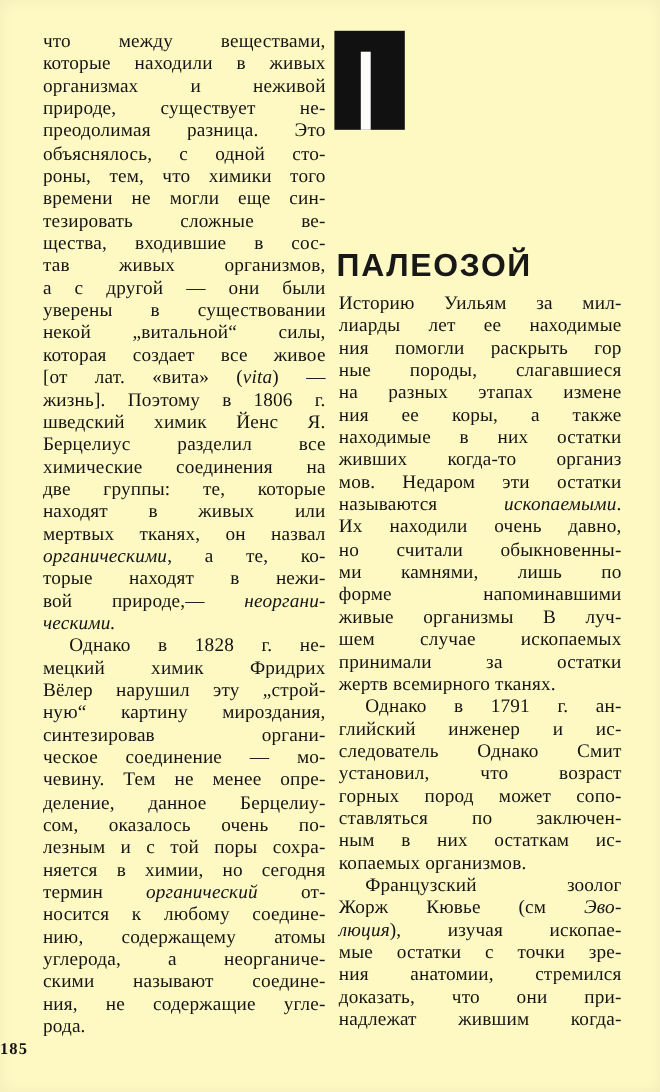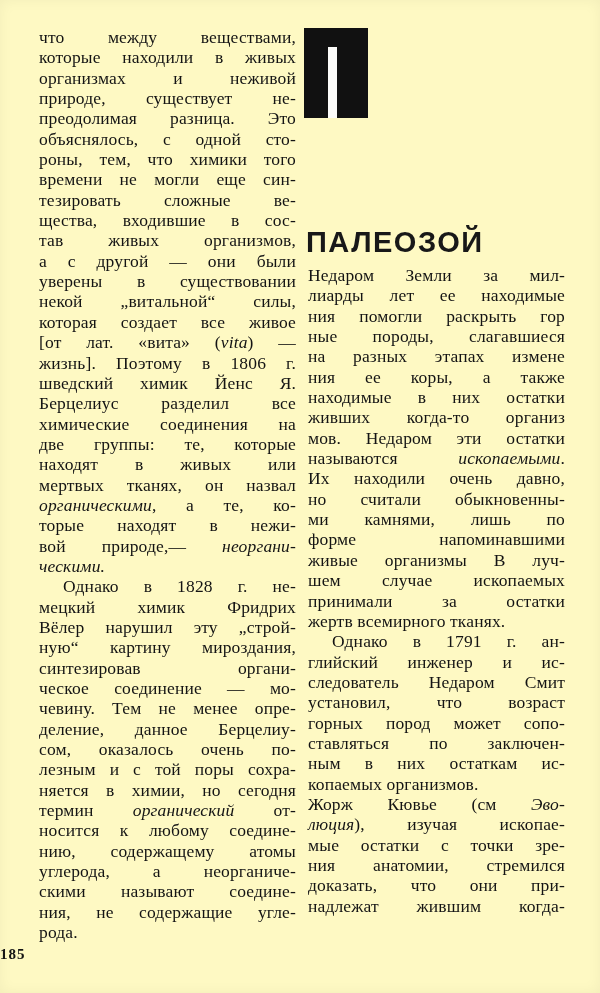--- a/index.html
+++ b/index.html
@@ -129,46 +129,47 @@
       <div class="line end">рода.</div>
     </div>
 
   <div class="drop-cap" aria-label="П">
     <div class="notch"></div>
   </div>
 
   <div class="heading">ПАЛЕОЗОЙ</div>
 
   <div class="col col-right">
-      <div class="line">Недаром Земли за мил-</div>
+      <div class="line">Историю Уильям за мил-</div>
       <div class="line">лиарды лет ее находимые</div>
       <div class="line">ния помогли раскрыть гор</div>
       <div class="line">ные породы, слагавшиеся</div>
       <div class="line">на разных этапах измене</div>
       <div class="line">ния ее коры, а также</div>
       <div class="line">находимые в них остатки</div>
       <div class="line">живших когда-то организ</div>
       <div class="line">мов. Недаром эти остатки</div>
       <div class="line">называются <i>ископаемыми</i>.</div>
       <div class="line">Их находили очень давно,</div>
       <div class="line">но считали обыкновенны-</div>
       <div class="line">ми камнями, лишь по</div>
       <div class="line">форме напоминавшими</div>
       <div class="line">живые организмы В луч-</div>
       <div class="line">шем случае ископаемых</div>
       <div class="line">принимали за остатки</div>
       <div class="line end">жертв всемирного тканях.</div>
       <div class="line indent">Однако в 1791 г. ан-</div>
       <div class="line">глийский инженер и ис-</div>
-      <div class="line">следователь Недаром Смит</div>
+      <div class="line">следователь Однако Смит</div>
       <div class="line">установил, что возраст</div>
       <div class="line">горных пород может сопо-</div>
       <div class="line">ставляться по заключен-</div>
       <div class="line">ным в них остаткам ис-</div>
       <div class="line end">копаемых организмов.</div>
+      <div class="line indent">Французский зоолог</div>
       <div class="line">Жорж Кювье (см <i>Эво-</i></div>
       <div class="line"><i>люция</i>), изучая ископае-</div>
       <div class="line">мые остатки с точки зре-</div>
       <div class="line">ния анатомии, стремился</div>
       <div class="line">доказать, что они при-</div>
       <div class="line">надлежат жившим когда-</div>
     </div>
 
   <div class="page-number">185</div>
 </div>

